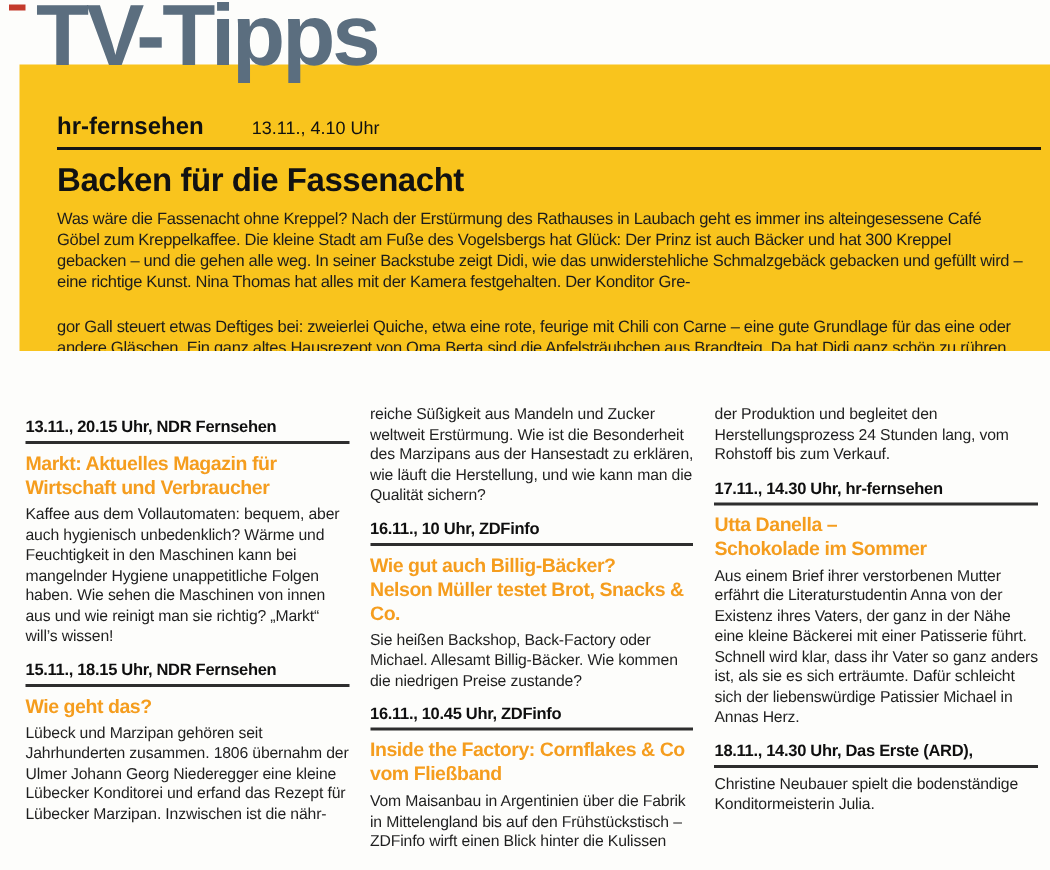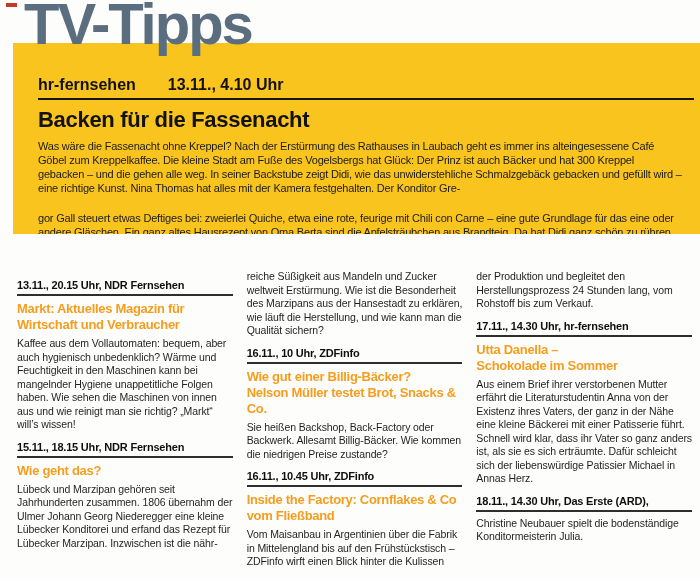--- a/index.html
+++ b/index.html
@@ -16,21 +16,21 @@
   .banner{
     position:absolute;left:13px;top:43px;right:0;height:191px;
     background:#f9c41d;overflow:hidden;z-index:1;
   }
   .feature{padding:33px 16px 0 25px;}
   .feature-head{
     display:flex;align-items:baseline;gap:32px;
     border-bottom:2px solid #161616;padding-bottom:4px;margin-right:-10px;
   }
   .channel{font-size:16px;font-weight:bold;color:#111;}
-  .feature-time{font-size:16px;font-weight:bold;color:#111;}
+  .feature-time{font-size:12px;font-weight:normal;color:#111;}
   .feature-title{margin:7px 0 6px;font-size:22px;font-weight:bold;color:#121212;letter-spacing:-0.3px;}
   .intro{display:flex;gap:16px;margin-right:2px;flex-direction:column;}
   .intro-col{flex:1;font-size:11px;line-height:14px;letter-spacing:-0.2px;color:#1c1c1c;}
   .listings{
     position:absolute;left:17px;right:8px;top:270px;bottom:0;
     display:flex;gap:14px;
   }
   .lcol{flex:1;min-width:0;}
   .cont{font-size:10.5px;line-height:13.5px;letter-spacing:-0.1px;color:#1f1f1f;}
   .edate{
@@ -82,24 +82,24 @@
         </div>
         <div class="ebody">Lübeck und Marzipan gehören seit Jahrhunderten zusammen. 1806 übernahm der Ulmer Johann Georg Niederegger eine kleine Lübecker Konditorei und erfand das Rezept für Lübecker Marzipan. Inzwischen ist die nähr-</div>
       </div>
     </div>
 
     <div class="lcol">
       <div class="cont">reiche Süßigkeit aus Mandeln und Zucker weltweit Erstürmung. Wie ist die Besonderheit des Marzipans aus der Hansestadt zu erklären, wie läuft die Herstellung, und wie kann man die Qualität sichern?</div>
       <div>
         <div class="edate">16.11., 10 Uhr, ZDFinfo</div>
         <div class="etitle">
-          <div>Wie gut einer Billig-Bäcker?</div>
+          <div>Wie gut auch Billig-Bäcker?</div>
           <div>Nelson Müller testet Brot, Snacks &amp; Co.</div>
         </div>
-        <div class="ebody">Sie heißen Backshop, Back-Factory oder Backwerk. Allesamt Billig-Bäcker. Wie kommen die niedrigen Preise zustande?</div>
+        <div class="ebody">Sie heißen Backshop, Back-Factory oder Michael. Allesamt Billig-Bäcker. Wie kommen die niedrigen Preise zustande?</div>
       </div>
       <div>
         <div class="edate">16.11., 10.45 Uhr, ZDFinfo</div>
         <div class="etitle">Inside the Factory: Cornflakes &amp; Co vom Fließband</div>
         <div class="ebody">Vom Maisanbau in Argentinien über die Fabrik in Mittelengland bis auf den Frühstückstisch – ZDFinfo wirft einen Blick hinter die Kulissen</div>
       </div>
     </div>
 
     <div class="lcol">
       <div class="cont">der Produktion und begleitet den Herstellungsprozess 24 Stunden lang, vom Rohstoff bis zum Verkauf.</div>

